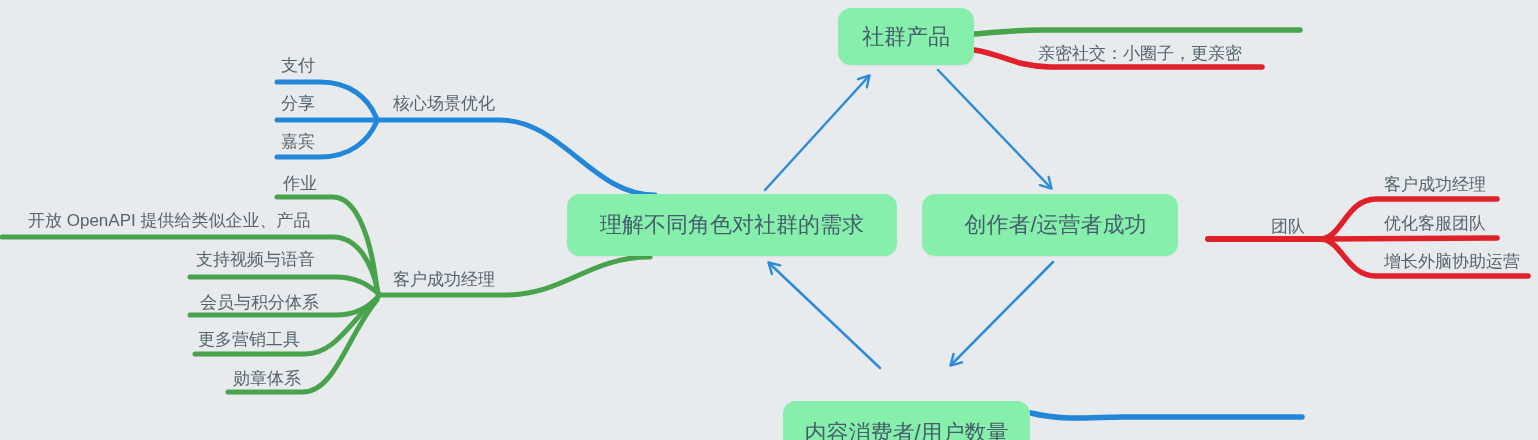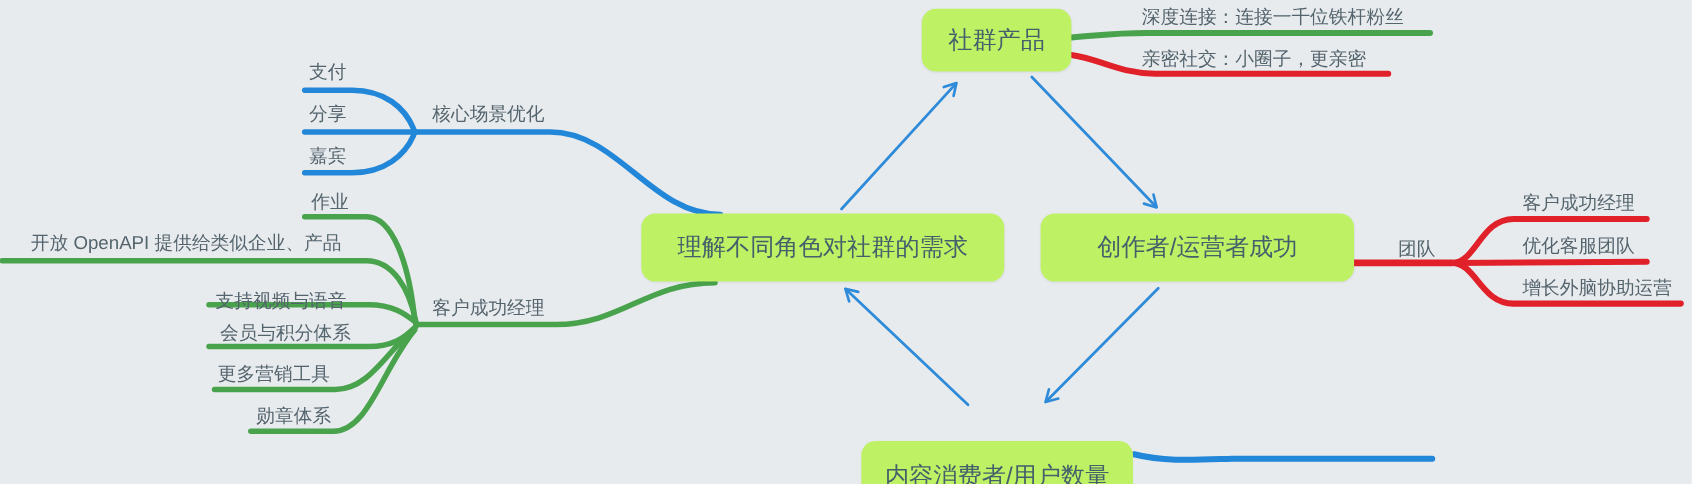--- a/index.html
+++ b/index.html
@@ -6,49 +6,49 @@
   body{font-family:"Liberation Sans", sans-serif;}
   .canvas{
     position:relative;
     width:1538px;height:440px;
     background:#e8ebee;
     overflow:hidden;
   }
   .edges{position:absolute;left:0;top:0;width:1538px;height:440px;}
   .node{
     position:absolute;
-    background:#bef264;
+    background:#86efac;
     border-radius:13px;
     display:flex;align-items:center;justify-content:center;
     color:#44606b;
     font-size:22px;
     white-space:nowrap;
     box-shadow:0 1px 2px rgba(0,0,0,0.05);
   }
   .lbl{
     position:absolute;
     color:#54646d;
     font-size:17px;
     white-space:nowrap;
     line-height:1.1;
   }
-  .node-center{left:567px;top:194px;width:330px;height:62px;margin-left:16px;}
+  .node-center{left:567px;top:194px;width:330px;height:62px;}
   .node-top{left:838px;top:8px;width:136px;height:57px;}
-  .node-right{left:946px;top:194px;width:285px;height:62px;}
+  .node-right{left:922px;top:194px;width:245px;height:62px;padding-left:11px;}
   .node-bottom{left:783px;top:373px;width:247px;height:64px;margin-top:28px;}
 
   
   .lbl-pay{left:281px;top:57px;}
   .lbl-share{left:281px;top:95px;}
   .lbl-guest{left:281px;top:133px;}
   .lbl-core{left:393px;top:95px;}
   
   .lbl-homework{left:283px;top:175px;}
   .lbl-openapi{left:4px;top:212px;margin-left:24px;}
-  .lbl-video{left:196px;top:265px;}
+  .lbl-video{left:196px;top:251px;}
   .lbl-member{left:200px;top:294px;}
   .lbl-marketing{left:198px;top:331px;}
   .lbl-badge{left:233px;top:370px;}
   .lbl-explore{left:393px;top:271px;}
   
   .lbl-deep{left:1038px;top:7px;}
   .lbl-intimate{left:1038px;top:45px;}
   
   .lbl-team{left:1271px;top:218px;}
   .lbl-csm{left:1384px;top:176px;}
@@ -127,21 +127,20 @@
   <div class="lbl lbl-guest">嘉宾</div>
 
   <div class="lbl lbl-explore">客户成功经理</div>
   <div class="lbl lbl-homework">作业</div>
   <div class="lbl lbl-openapi">开放 OpenAPI 提供给类似企业、产品</div>
   <div class="lbl lbl-video">支持视频与语音</div>
   <div class="lbl lbl-member">会员与积分体系</div>
   <div class="lbl lbl-marketing">更多营销工具</div>
   <div class="lbl lbl-badge">勋章体系</div>
 
-  <div class="lbl lbl-deep">深度连接：连接一千位铁杆粉丝</div>
   <div class="lbl lbl-intimate">亲密社交：小圈子，更亲密</div>
 
   <div class="lbl lbl-team">团队</div>
   <div class="lbl lbl-csm">客户成功经理</div>
   <div class="lbl lbl-service">优化客服团队</div>
   <div class="lbl lbl-growth">增长外脑协助运营</div>
 
 
 </div>
 

